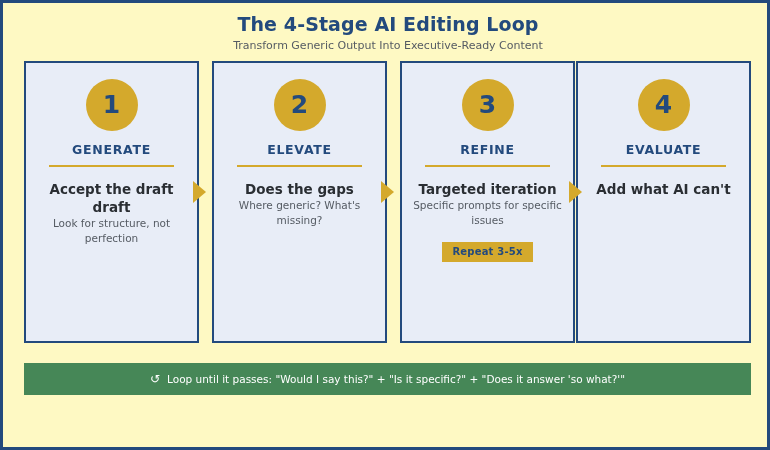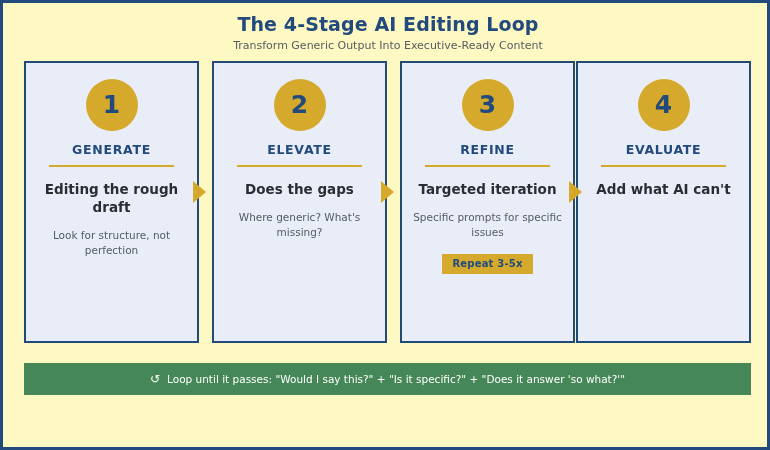--- a/index.html
+++ b/index.html
@@ -91,21 +91,20 @@
   }
   .card-heading {
     margin-top: 13px;
     font-size: 13.5px;
     font-weight: bold;
     color: #2a2e33;
     line-height: 18px;
     padding: 0 10px;
   }
   .card-desc {
-    margin-top: 12px;
     font-size: 10.5px;
     color: #555b63;
     line-height: 15px;
     padding: 0 10px;
   }
   .repeat-badge {
     display: inline-block;
     margin-top: 14px;
     padding: 4px 10px 5px 10px;
     background: #d4a92c;
@@ -157,21 +156,21 @@
     <div class="title">The 4-Stage AI Editing Loop</div>
     <div class="subtitle">Transform Generic Output Into Executive-Ready Content</div>
   </div>
 
   <div class="cards">
 
     <div class="card c0">
       <div class="badge-circle">1</div>
       <div class="stage-label">GENERATE</div>
       <div class="divider"></div>
-      <div class="card-heading">Editing the rough draft</div>
+      <div class="card-heading">Accept the draft draft</div>
       <div class="card-desc">Look for structure, not perfection</div>
     </div>
 
     <div class="card c1">
       <div class="badge-circle">2</div>
       <div class="stage-label">ELEVATE</div>
       <div class="divider"></div>
       <div class="card-heading">Does the gaps</div>
       <div class="card-desc">Where generic? What's missing?</div>
     </div>

